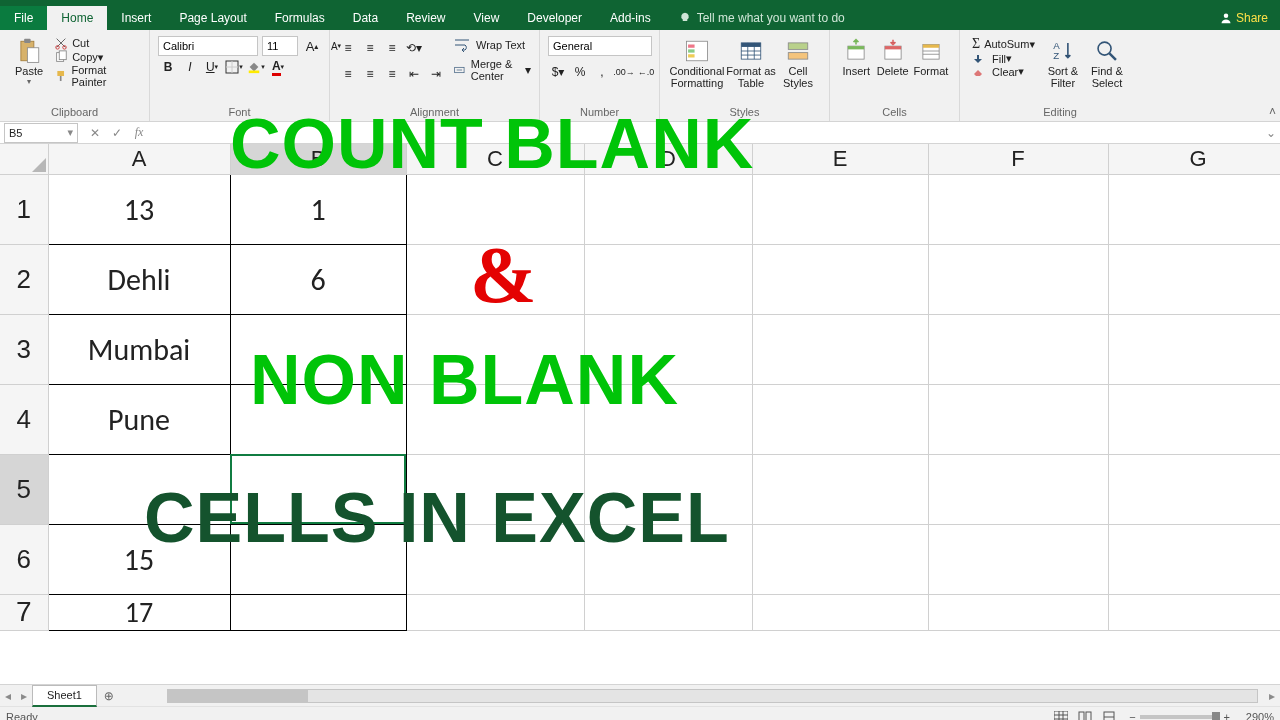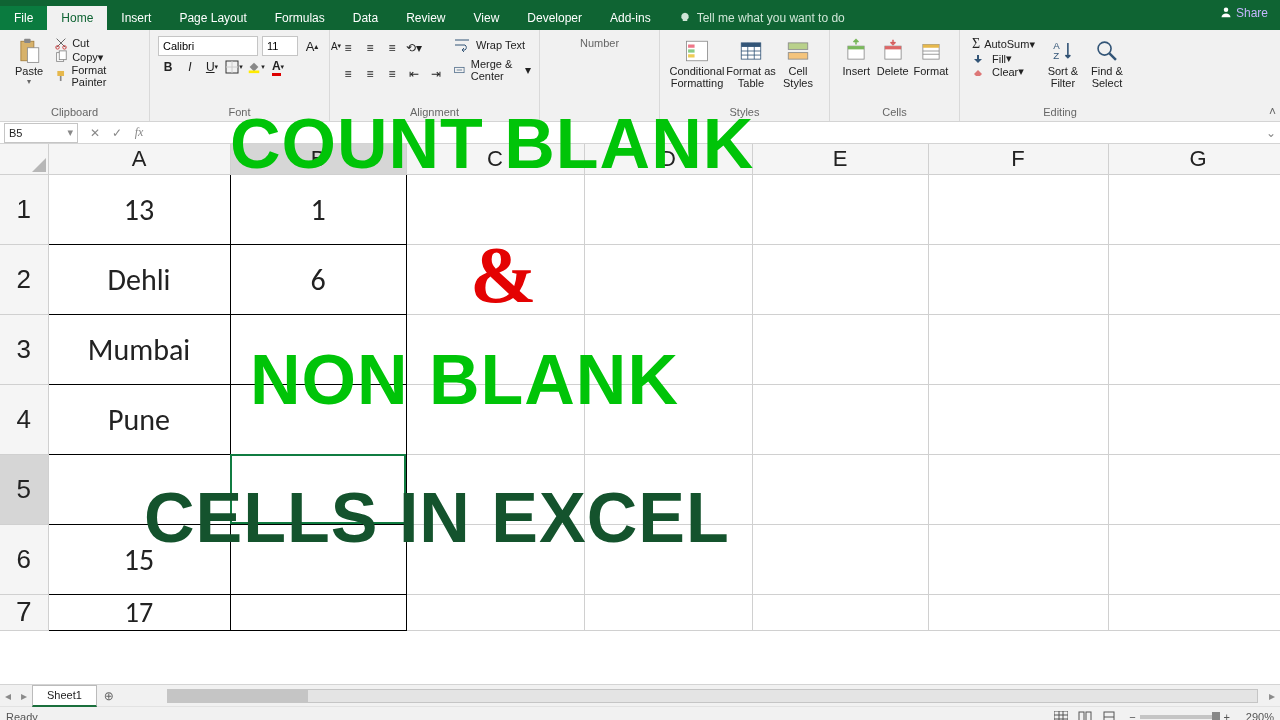--- a/index.html
+++ b/index.html
@@ -4,21 +4,21 @@
 <style>
 *{margin:0;padding:0;box-sizing:border-box;font-family:"Segoe UI",Tahoma,sans-serif;}
 body{width:1280px;height:720px;overflow:hidden;background:#fff;position:relative;font-size:12px;color:#222;}
 .titlebar{height:6px;background:#0f6433;}
 .tabsbar{height:24px;background:#0f6433;display:flex;align-items:stretch;}
 .tabsbar .tab{padding:0 14px;color:#fff;display:flex;align-items:center;font-size:12px;cursor:pointer;}
 .tabsbar .tab.file{background:#0a7b3f;color:#fff;}
 .tabsbar .tab.active{background:#f1f1f1;color:#0f6433;}
 .tabsbar .tellme{flex:1;display:flex;align-items:center;color:#cfe6d7;padding-left:14px;}
 .tabsbar .tellme svg{margin-right:6px;}
-.tabsbar .share{padding:0 12px;color:#c4b5fd;display:flex;align-items:flex-start;}
+.tabsbar .share{padding:0 12px;color:#fde047;display:flex;align-items:center;}
 .ribbon{height:92px;background:#f1f1f1;border-bottom:1px solid #d4d4d4;display:flex;position:relative;}
 .group{border-right:1px solid #d9d9d9;padding:4px 8px 0 8px;display:flex;flex-direction:column;justify-content:space-between;}
 .group .body{flex:1;display:flex;align-items:flex-start;}
 .group .label{text-align:center;font-size:11px;color:#666;padding:3px 0;}
 .bigbtn{display:flex;flex-direction:column;align-items:center;width:44px;padding-top:4px;cursor:pointer;}
 .bigbtn .ic{width:26px;height:26px;margin-bottom:2px;}
 .bigbtn span{font-size:11px;line-height:1.05;text-align:center;}
 .stack{display:flex;flex-direction:column;gap:0;font-size:11px;margin-left:4px;}
 .stack div{display:flex;align-items:center;cursor:pointer;}
 .stack svg{margin-right:4px;}
@@ -208,20 +208,30 @@
         <div class="row" style="cursor:pointer"><svg width="16" height="14" viewBox="0 0 16 14">
               <rect x="1" y="3" width="14" height="8" fill="none" stroke="#357"></rect>
               <path stroke="#357" d="M4 7h8"></path>
             </svg><span style="margin-left:4px;font-size:11px">Merge &amp; Center</span> ▾</div>
       </div>
     </div>
     <div class="label">Alignment</div>
   </div>
 
   <div class="group" style="width:120px">
+    <div class="body ribcol" style="padding-top:2px">
+      <input class="fontsel" style="width: 104px; padding: 0px 4px;" value="General">
+      <div class="row" style="margin-top:6px">
+        <div class="tb">$▾</div>
+        <div class="tb">%</div>
+        <div class="tb">,</div>
+        <div class="tb" style="font-size:9px">.00→</div>
+        <div class="tb" style="font-size:9px">←.0</div>
+      </div>
+    </div>
     <div class="label">Number</div>
   </div>
 
   <div class="group" style="width:170px">
     <div class="body">
       <div class="bigbtn" style="width:58px">
           <svg class="ic" viewBox="0 0 32 32">
             <rect x="3" y="4" width="26" height="24" fill="#fff" stroke="#888"></rect>
             <rect x="5" y="8" width="8" height="4" fill="#e78"></rect>
             <rect x="5" y="14" width="8" height="4" fill="#8c8"></rect>

